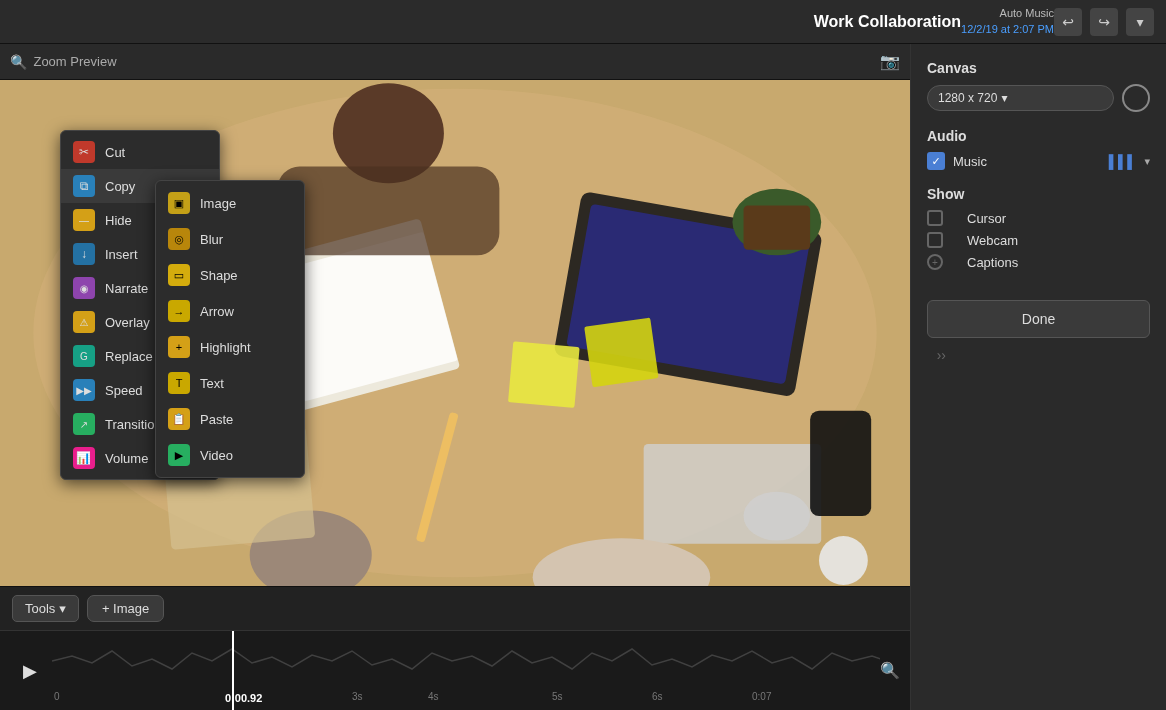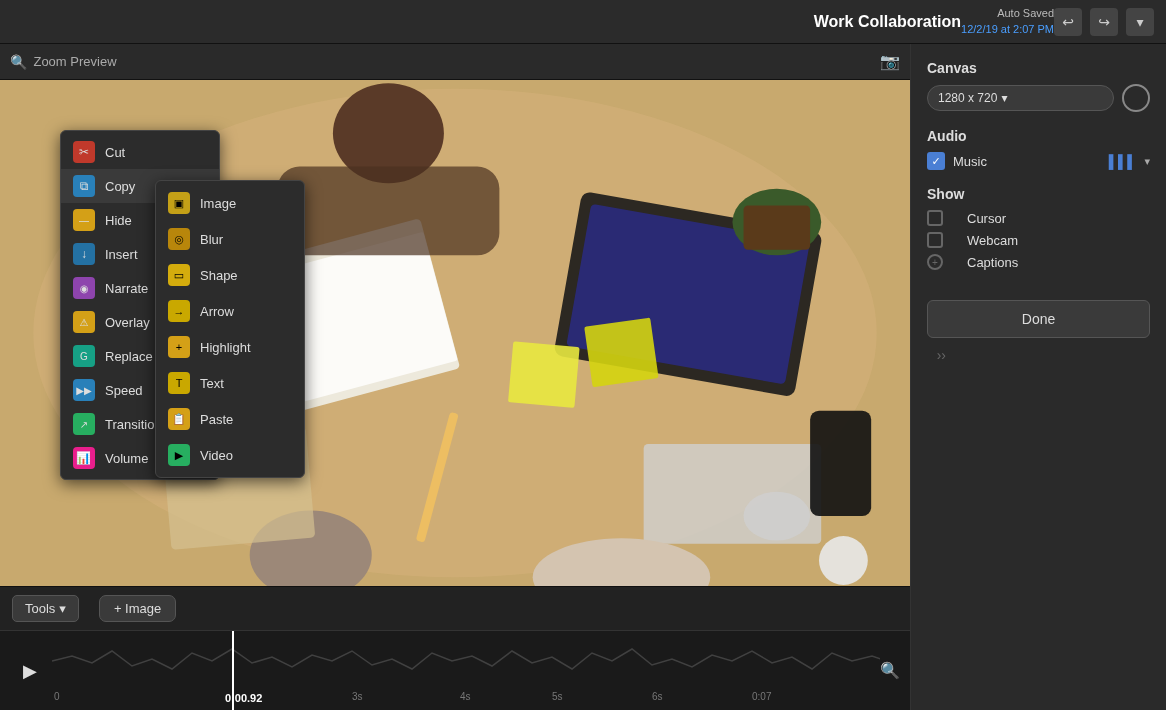--- a/index.html
+++ b/index.html
@@ -203,21 +203,21 @@
     .sub-icon.yellow3 { background: #d4a017; }
     .sub-icon.green { background: #27ae60; }
 
     
     .tools-bar {
       height: 44px;
       background: #222;
       display: flex;
       align-items: center;
       padding: 0 12px;
-      gap: 20px;
+      gap: 8px;
       border-top: 1px solid #111;
     }
     .tools-btn {
       background: #3a3a3a;
       border: 1px solid #555;
       color: #ddd;
       padding: 5px 12px;
       border-radius: 5px;
       cursor: pointer;
       font-size: 13px;
@@ -444,21 +444,21 @@
       font-size: 14px;
       z-index: 5;
     }
   </style>
 </head>
 <body>
 
 <div class="title-bar">
   <div class="title-bar-left">Work Collaboration</div>
   <div class="title-bar-center">
-    <div class="autosave-label">Auto Saved</div>
+    <div class="autosave-label">Auto Music</div>
     <div class="autosave-time">12/2/19 at 2:07 PM</div>
   </div>
   <div class="title-bar-controls">
     <button class="ctrl-btn" title="Undo">↩</button>
     <button class="ctrl-btn" title="Redo">↪</button>
     <button class="ctrl-btn" title="More">▾</button>
   </div>
 </div>
 
 <div class="main-content">
@@ -611,21 +611,21 @@
         <svg class="timeline-waveform" viewBox="0 0 900 40" preserveAspectRatio="none">
           <polyline points="0,20 20,15 40,22 60,10 80,25 100,18 120,28 140,12 160,20 180,8 200,22 220,16 240,26 260,14 280,20 300,10 320,24 340,18 360,28 380,12 400,20 420,15 440,25 460,10 480,22 500,16 520,28 540,12 560,20 580,8 600,24 620,18 640,26 660,14 680,20 700,10 720,22 740,16 760,28 780,12 800,20 820,15 840,22 860,18 880,20 900,20" stroke="#666" stroke-width="1.5" fill="none"></polyline>
         </svg>
 
         <div class="playhead"></div>
 
         <div class="timeline-ruler">
           <span class="ruler-mark" style="left:2px">0</span>
           <span class="ruler-mark" style="left:200px">2s</span>
           <span class="ruler-mark" style="left:300px">3s</span>
-          <span class="ruler-mark" style="left:408px">4s</span>
+          <span class="ruler-mark" style="left:376px">4s</span>
           <span class="ruler-mark" style="left:500px">5s</span>
           <span class="ruler-mark" style="left:600px">6s</span>
           <span class="ruler-mark" style="left:700px">0:07</span>
         </div>
 
         <div class="playhead-time">0:00.92</div>
       </div>
       <div class="search-icon-timeline">🔍</div>
     </div>
   </div>

